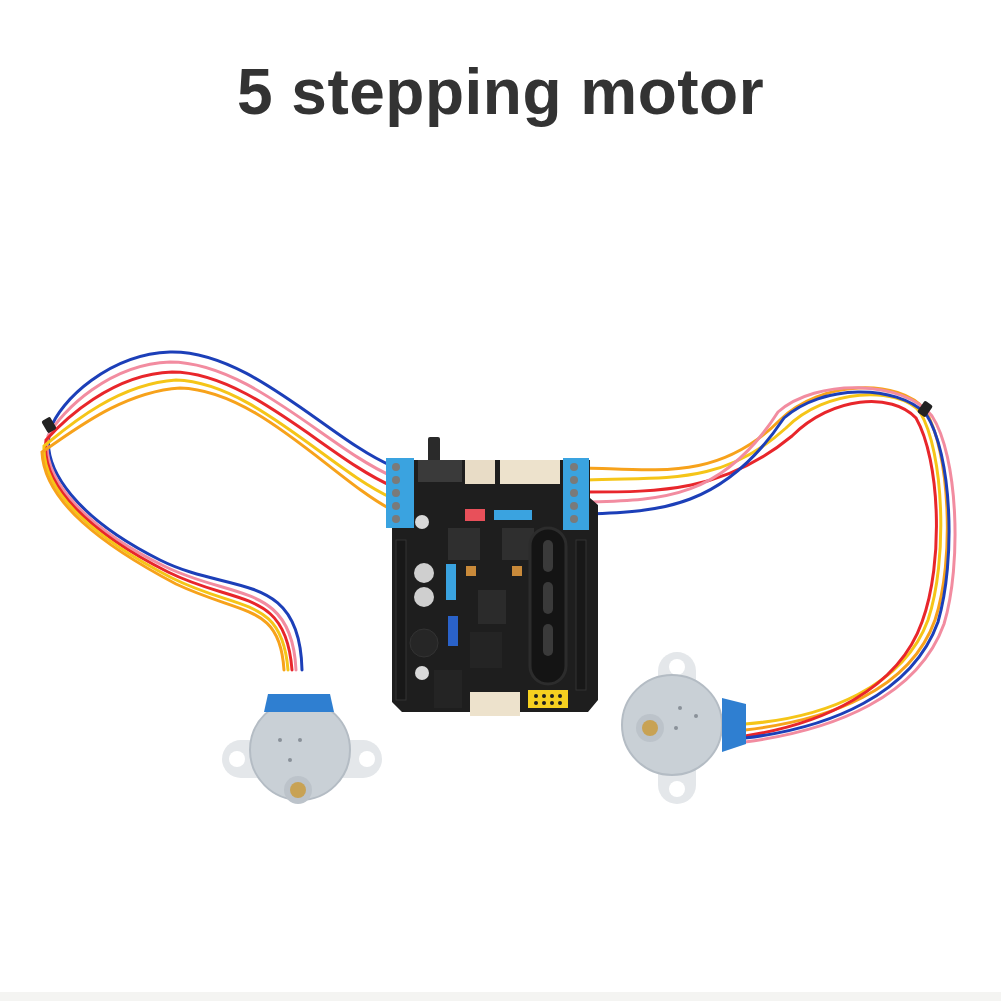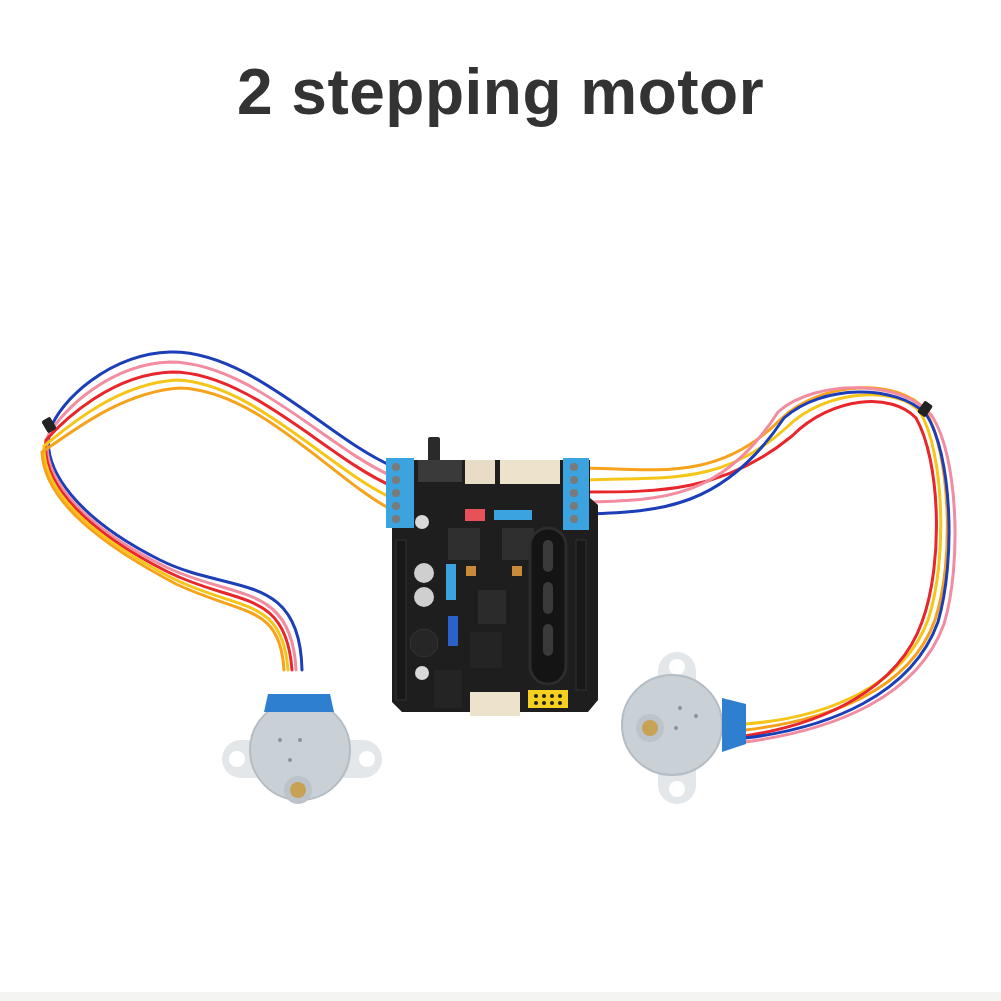--- a/index.html
+++ b/index.html
@@ -9,21 +9,21 @@
       font-family: "Liberation Sans", sans-serif; font-weight: bold; font-size: 64px;
       color: #333333; letter-spacing: 0.5px; line-height: 80px;
     }
     .scene { position: absolute; left: 0; top: 0; width: 1001px; height: 1001px; }
     svg { position: absolute; left: 0; top: 0; }
     .bottom-strip { position: absolute; left: 0; top: 992px; width: 1001px; height: 9px; background: #f4f4f2; }
   </style>
 </head>
 <body>
 
-<div class="title">2 stepping motor</div>
+<div class="title">5 stepping motor</div>
 
 <div class="scene">
 <svg width="1001" height="1001" viewBox="0 0 1001 1001">
 
   <g fill="none" stroke-width="3" stroke-linecap="round">
     <path d="M392 466 C330 440, 250 350, 170 352 C110 354, 60 400, 50 430 C40 470, 80 520, 160 560 C230 595, 300 570, 302 670" stroke="#1c3fb8"></path>
     <path d="M392 476 C330 450, 250 362, 170 362 C110 364, 62 410, 48 436 C40 478, 86 528, 164 566 C232 600, 292 582, 296 670" stroke="#f28ca0"></path>
     <path d="M392 486 C330 460, 250 372, 172 372 C112 374, 64 420, 46 440 C40 486, 92 534, 168 572 C236 606, 286 588, 292 670" stroke="#e8262b"></path>
     <path d="M392 498 C330 470, 252 382, 176 380 C116 384, 66 428, 44 446 C42 494, 98 540, 172 578 C240 612, 282 596, 288 670" stroke="#f5c518"></path>
     <path d="M392 510 C334 480, 258 390, 180 388 C120 392, 70 434, 42 452 C44 502, 104 546, 176 584 C244 616, 280 604, 284 670" stroke="#f7a21b"></path>

